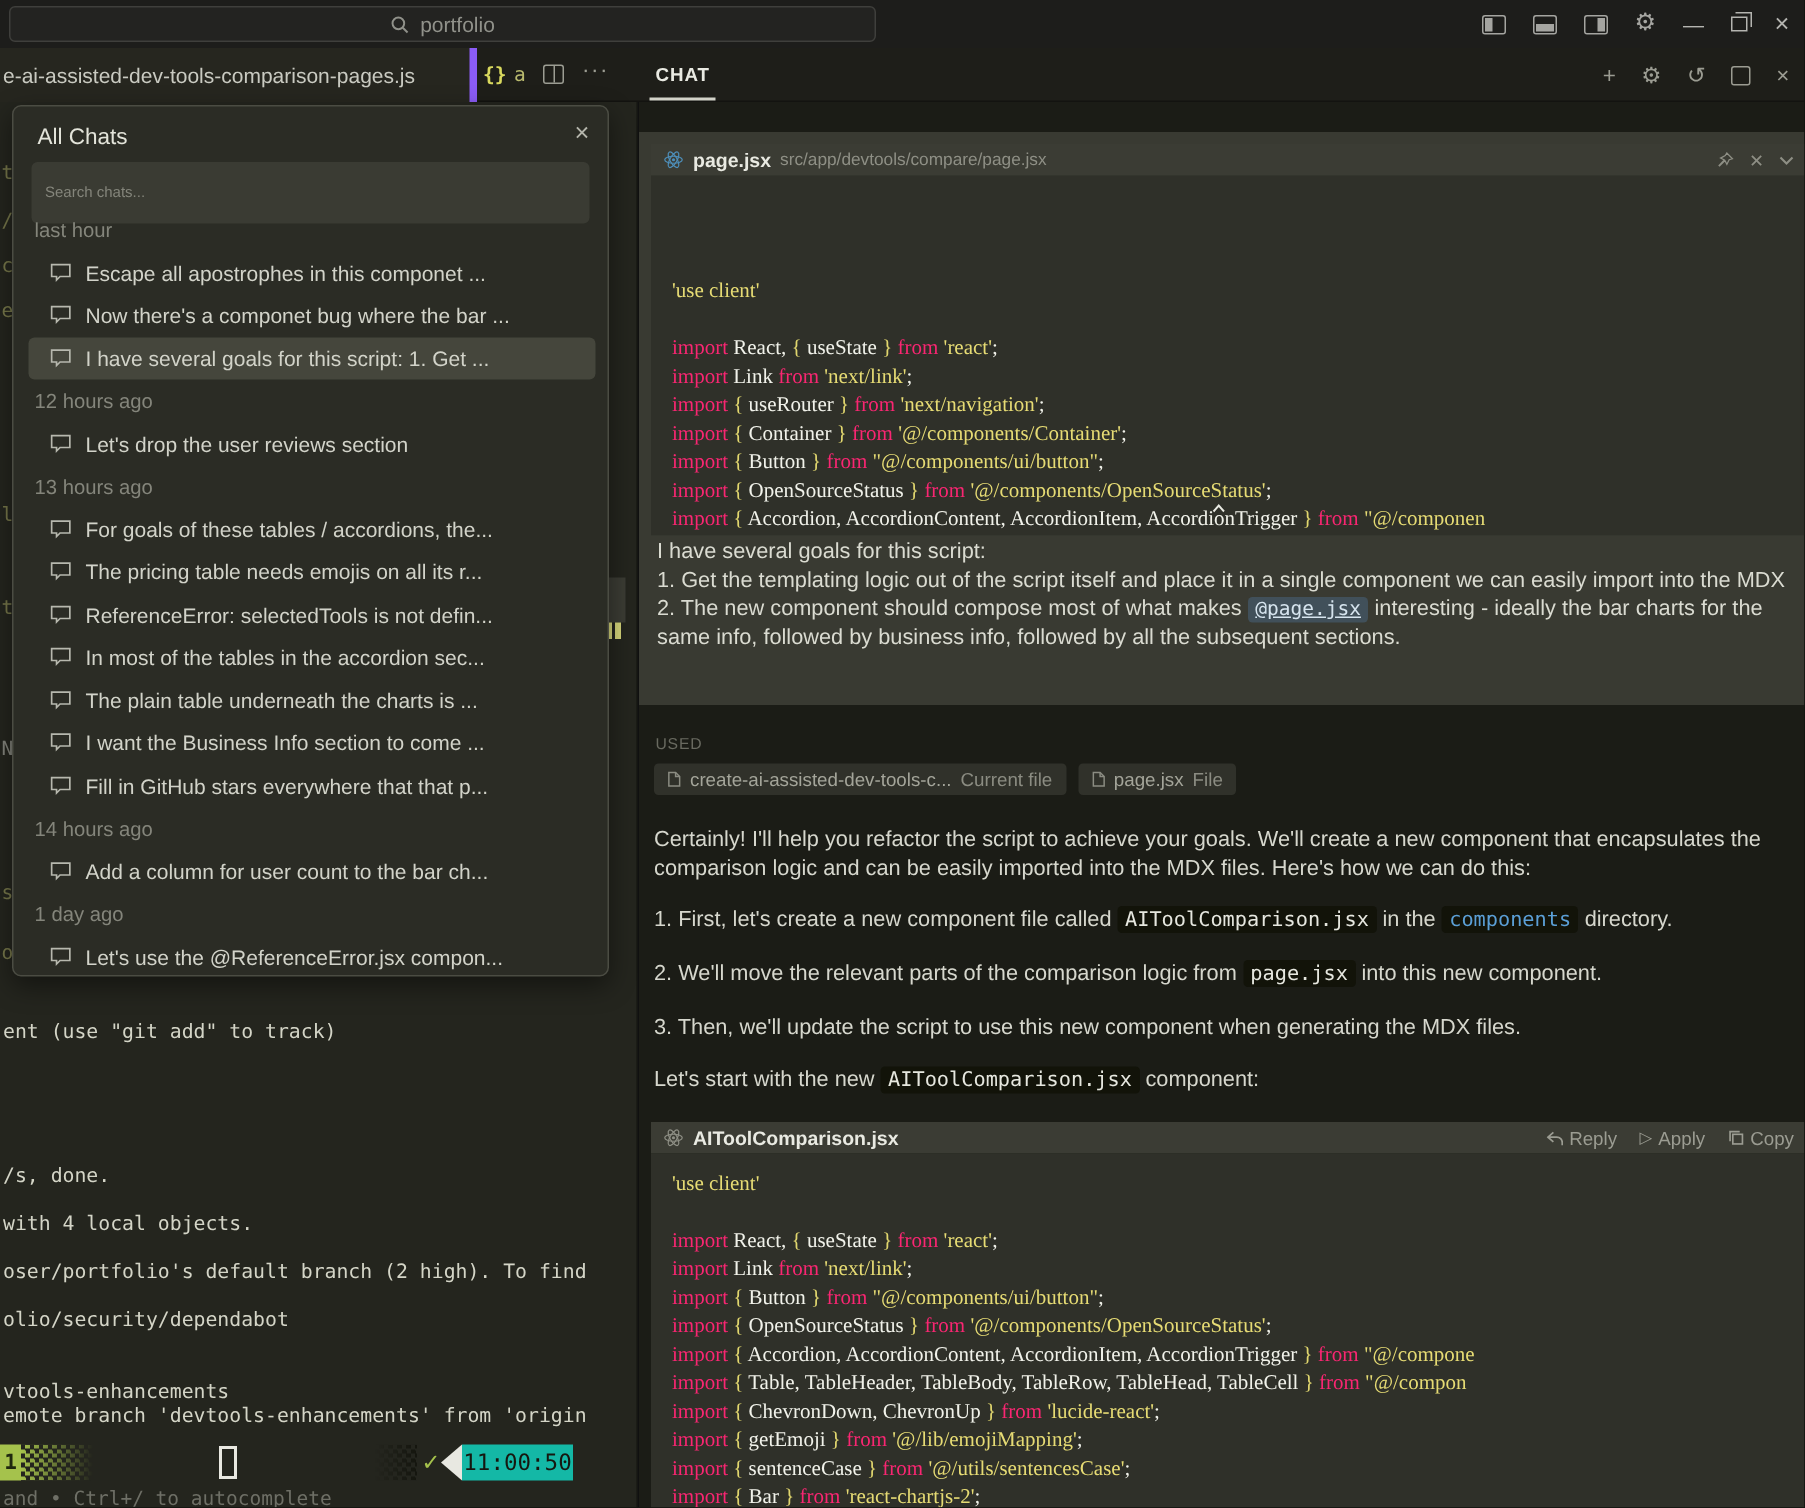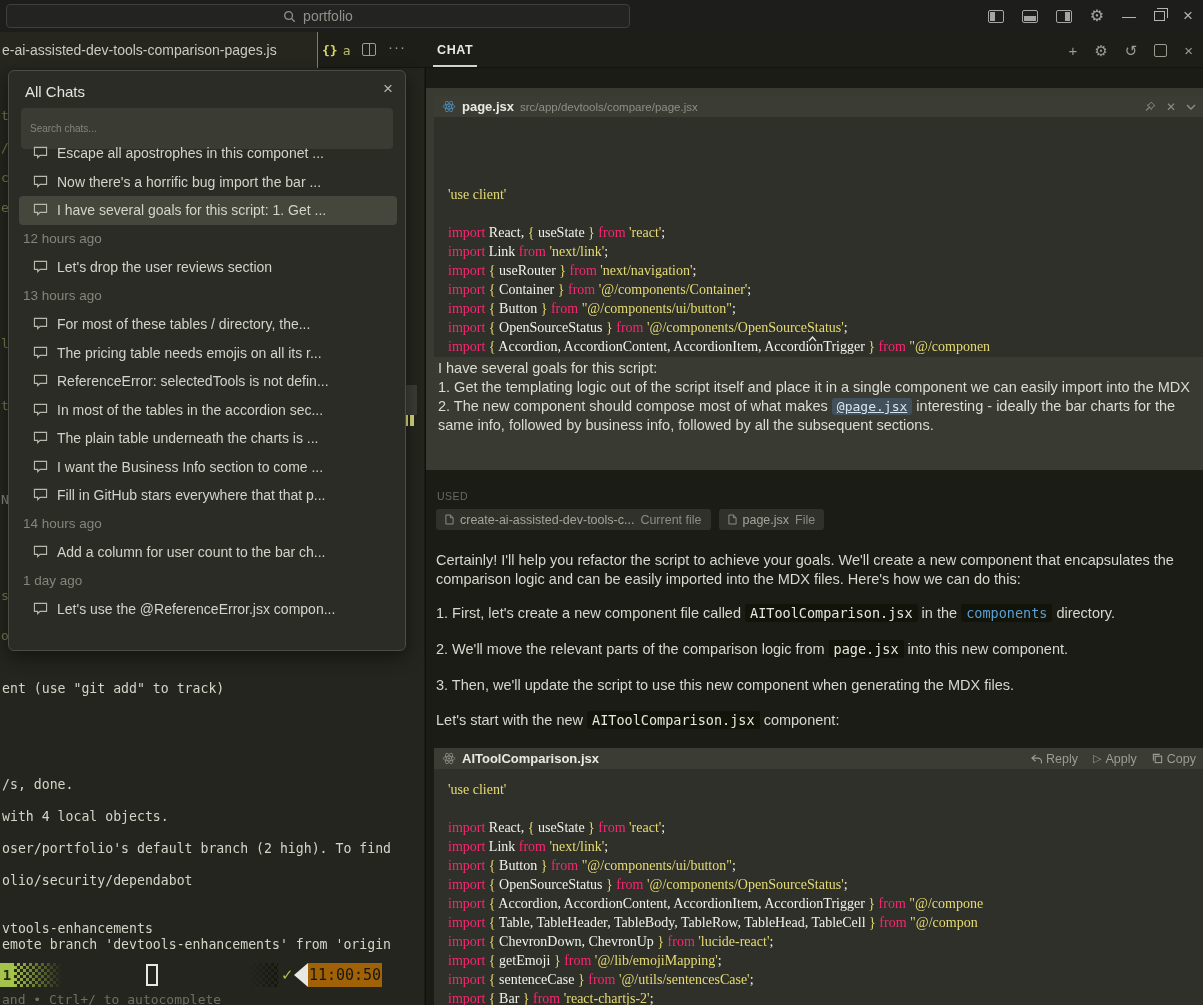--- a/index.html
+++ b/index.html
@@ -2,38 +2,38 @@
 <html><head>
 <meta charset="utf-8">
 <style>
   * { margin:0; padding:0; box-sizing:border-box; }
   html,body { background:#111; }
   body { font-family:"Liberation Sans", sans-serif; }
   .screen { position:relative; width:1203px; height:1005px; overflow:hidden; background:#1b1c16; }
 
   
   .titlebar { position:absolute; left:0; top:0; width:1203px; height:32px; background:#1d1d1b; }
-  .search-box { position:absolute; left:6px; top:4px; width:624px; height:24px; background:#232321;
+  .search-box { position:absolute; left:6px; top:4px; width:578px; height:24px; background:#232321;
     border:1px solid #3f3f3c; border-radius:4px; display:flex; align-items:center; justify-content:center;
     gap:7px; color:#90918a; font-size:14px; }
   .win-controls { position:absolute; right:10px; top:0; height:32px; display:flex; align-items:center; gap:18px; color:#b4b4b0; }
   .panel-ico { width:16px; height:13px; border:1px solid #a5a5a1; border-radius:2px; position:relative; display:inline-block; }
   .panel-ico::before { content:""; position:absolute; background:#a5a5a1; }
   .panel-ico.p-left::before { left:1px; top:1px; bottom:1px; width:5px; }
   .panel-ico.p-bottom::before { left:1px; right:1px; bottom:1px; height:5px; }
   .panel-ico.p-right::before { right:1px; top:1px; bottom:1px; width:5px; }
   .gear { font-size:16px; line-height:1; color:#a5a5a1; }
   .win-min { font-size:14px; }
   .win-restore { width:11px; height:10px; border:1px solid #b4b4b0; position:relative; display:inline-block; }
   .win-restore::before { content:""; position:absolute; left:2px; top:-4px; width:10px; height:9px; border:1px solid #b4b4b0; border-left:none; border-bottom:none; }
   .win-close { font-size:17px; }
 
   
   .tabbar { position:absolute; left:0; top:32px; width:1203px; height:36px; background:#1e1e19; border-bottom:1px solid #131310; }
-  .file-tab { position:absolute; left:0; top:0; width:318px; height:36px; background:#26261f; border-right:1px solid #8b5cf6;
+  .file-tab { position:absolute; left:0; top:0; width:318px; height:36px; background:#26261f; border-right:5px solid #8b5cf6;
     display:flex; align-items:center; color:#c9cac1; font-size:14px; white-space:nowrap; overflow:hidden; padding-left:2px; }
   .json-tab { position:absolute; left:322px; top:0; height:36px; display:flex; align-items:center; gap:5px;
     font-family:"DejaVu Sans Mono", monospace; font-size:13px; }
   .json-glyph { color:#d9d95e; font-weight:bold; }
   .json-partial { color:#b9ba6e; }
   .split-ico { position:absolute; left:362px; top:11px; width:14px; height:13px; border:1px solid #9c9d93; border-radius:2px; }
   .split-ico::before { content:""; position:absolute; left:6px; top:0; bottom:0; width:1px; background:#9c9d93; }
   .tab-dots { position:absolute; left:388px; top:6px; color:#9c9d93; font-size:15px; letter-spacing:1px; }
   .chat-tab { position:absolute; left:433px; top:0; height:36px; display:flex; align-items:center;
     color:#e9eae2; font-size:12.5px; font-weight:bold; letter-spacing:0.6px; padding:0 4px; }
@@ -60,21 +60,21 @@
   .st-dither-g { position:absolute; left:14px; top:0; width:48px; height:24px;
     background:repeating-conic-gradient(#a5c24c 0% 25%, transparent 0% 50%) 0 0/6px 6px;
     -webkit-mask-image:linear-gradient(to right,#000,transparent); mask-image:linear-gradient(to right,#000,transparent); }
   .st-cursor { position:absolute; left:146px; top:1px; width:12px; height:22px; border:2px solid #e8e8e1; }
   .st-dither-d { position:absolute; left:250px; top:0; width:28px; height:24px;
     background:repeating-conic-gradient(#15160f 0% 25%, transparent 0% 50%) 0 0/6px 6px;
     -webkit-mask-image:linear-gradient(to right,transparent,#000); mask-image:linear-gradient(to right,transparent,#000); }
   .st-check { position:absolute; left:281px; top:3px; color:#a5c24c; font-size:15px; }
   .st-arrow { position:absolute; left:294px; top:0; width:0; height:0;
     border-top:12px solid transparent; border-bottom:12px solid transparent; border-right:14px solid #e8e8e1; }
-  .st-time { position:absolute; left:308px; top:0; width:74px; height:24px; background:#a16207; color:#16170f;
+  .st-time { position:absolute; left:308px; top:0; width:74px; height:24px; background:#14b8a6; color:#16170f;
     font-family:"DejaVu Sans Mono", monospace; font-size:15px; display:flex; align-items:center; justify-content:center; }
   .term-hint { position:absolute; left:2px; top:924px; font-family:"DejaVu Sans Mono", monospace; font-size:13px; color:#6e6f66; }
 
   
   .chats-panel { position:absolute; left:8px; top:70px; width:398px; height:581px; background:#2b2c25;
     border:1px solid #4b4c43; border-radius:6px; box-shadow:0 6px 18px rgba(0,0,0,0.45); overflow:hidden; }
   .cp-title { position:absolute; left:16px; top:12px; font-size:15px; color:#e3e4da; }
   .cp-close { position:absolute; right:12px; top:8px; font-size:17px; color:#b5b6ac; cursor:default; }
   .cp-search { position:absolute; left:12px; top:37px; width:372px; height:41px; background:#3a3b33;
     border-radius:4px; display:flex; align-items:center; padding-left:9px; font-size:10px; color:#84857b; }
@@ -290,51 +290,52 @@
       </div>
       <div class="cb-body" id="code2"><div class="code-line"><span class="tk-str">'use client'</span></div><div class="code-line">&nbsp;</div><div class="code-line"><span class="tk-kw">import</span> React, <span class="tk-brace">{</span> useState <span class="tk-brace">}</span> <span class="tk-kw">from</span> <span class="tk-str">'react'</span>;</div><div class="code-line"><span class="tk-kw">import</span> Link <span class="tk-kw">from</span> <span class="tk-str">'next/link'</span>;</div><div class="code-line"><span class="tk-kw">import</span> <span class="tk-brace">{</span> Button <span class="tk-brace">}</span> <span class="tk-kw">from</span> <span class="tk-str">"@/components/ui/button"</span>;</div><div class="code-line"><span class="tk-kw">import</span> <span class="tk-brace">{</span> OpenSourceStatus <span class="tk-brace">}</span> <span class="tk-kw">from</span> <span class="tk-str">'@/components/OpenSourceStatus'</span>;</div><div class="code-line"><span class="tk-kw">import</span> <span class="tk-brace">{</span> Accordion, AccordionContent, AccordionItem, AccordionTrigger <span class="tk-brace">}</span> <span class="tk-kw">from</span> <span class="tk-str">"@/compone</span></div><div class="code-line"><span class="tk-kw">import</span> <span class="tk-brace">{</span> Table, TableHeader, TableBody, TableRow, TableHead, TableCell <span class="tk-brace">}</span> <span class="tk-kw">from</span> <span class="tk-str">"@/compon</span></div><div class="code-line"><span class="tk-kw">import</span> <span class="tk-brace">{</span> ChevronDown, ChevronUp <span class="tk-brace">}</span> <span class="tk-kw">from</span> <span class="tk-str">'lucide-react'</span>;</div><div class="code-line"><span class="tk-kw">import</span> <span class="tk-brace">{</span> getEmoji <span class="tk-brace">}</span> <span class="tk-kw">from</span> <span class="tk-str">'@/lib/emojiMapping'</span>;</div><div class="code-line"><span class="tk-kw">import</span> <span class="tk-brace">{</span> sentenceCase <span class="tk-brace">}</span> <span class="tk-kw">from</span> <span class="tk-str">'@/utils/sentencesCase'</span>;</div><div class="code-line"><span class="tk-kw">import</span> <span class="tk-brace">{</span> Bar <span class="tk-brace">}</span> <span class="tk-kw">from</span> <span class="tk-str">'react-chartjs-2'</span>;</div></div>
     </div>
   </div>
 
   <div class="chats-panel">
     <div class="cp-title">All Chats</div>
     <div class="cp-close">×</div>
     <div class="cp-search">Search chats...</div>
     <div class="cp-list" id="chatList">
+        <div class="cp-group-label">last hour</div>
         <div class="cp-item">
           <svg width="15" height="14" viewBox="0 0 16 15">
             <path d="M1.5 1.5h13v8.5H7.5L5 12.5v-2.5H1.5z" fill="none" stroke="#b7b8ae" stroke-width="1.2"></path>
           </svg>
           <span>Escape all apostrophes in this componet ...</span>
         </div>
         <div class="cp-item">
           <svg width="15" height="14" viewBox="0 0 16 15">
             <path d="M1.5 1.5h13v8.5H7.5L5 12.5v-2.5H1.5z" fill="none" stroke="#b7b8ae" stroke-width="1.2"></path>
           </svg>
-          <span>Now there's a horrific bug import the bar ...</span>
+          <span>Now there's a componet bug where the bar ...</span>
         </div>
         <div class="cp-item selected">
           <svg width="15" height="14" viewBox="0 0 16 15">
             <path d="M1.5 1.5h13v8.5H7.5L5 12.5v-2.5H1.5z" fill="none" stroke="#b7b8ae" stroke-width="1.2"></path>
           </svg>
           <span>I have several goals for this script: 1. Get ...</span>
         </div>
         <div class="cp-group-label">12 hours ago</div>
         <div class="cp-item">
           <svg width="15" height="14" viewBox="0 0 16 15">
             <path d="M1.5 1.5h13v8.5H7.5L5 12.5v-2.5H1.5z" fill="none" stroke="#b7b8ae" stroke-width="1.2"></path>
           </svg>
           <span>Let's drop the user reviews section</span>
         </div>
         <div class="cp-group-label">13 hours ago</div>
         <div class="cp-item">
           <svg width="15" height="14" viewBox="0 0 16 15">
             <path d="M1.5 1.5h13v8.5H7.5L5 12.5v-2.5H1.5z" fill="none" stroke="#b7b8ae" stroke-width="1.2"></path>
           </svg>
-          <span>For most of these tables / directory, the...</span>
+          <span>For goals of these tables / accordions, the...</span>
         </div>
         <div class="cp-item">
           <svg width="15" height="14" viewBox="0 0 16 15">
             <path d="M1.5 1.5h13v8.5H7.5L5 12.5v-2.5H1.5z" fill="none" stroke="#b7b8ae" stroke-width="1.2"></path>
           </svg>
           <span>The pricing table needs emojis on all its r...</span>
         </div>
         <div class="cp-item">
           <svg width="15" height="14" viewBox="0 0 16 15">
             <path d="M1.5 1.5h13v8.5H7.5L5 12.5v-2.5H1.5z" fill="none" stroke="#b7b8ae" stroke-width="1.2"></path>

